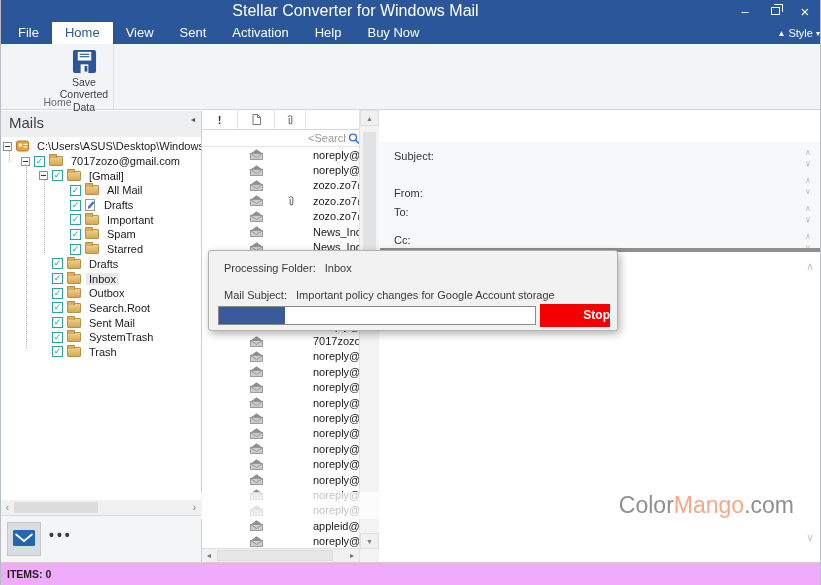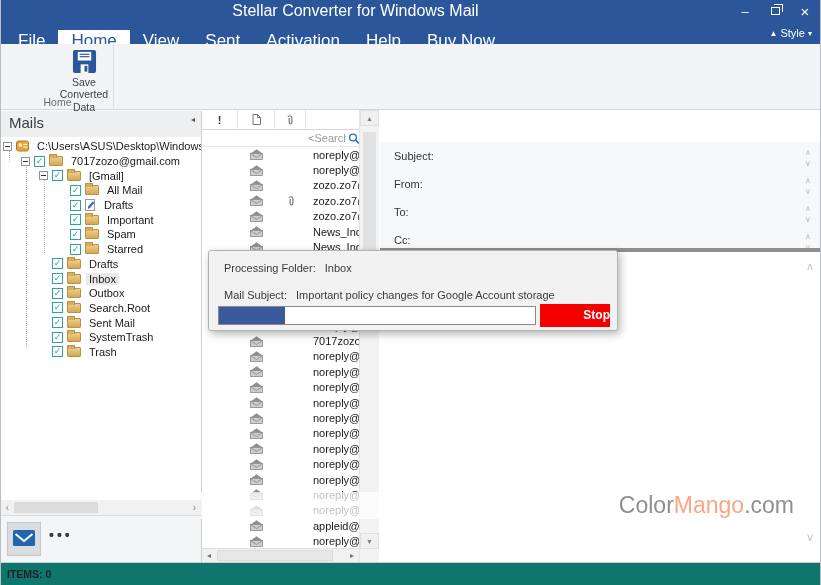--- a/index.html
+++ b/index.html
@@ -10,24 +10,24 @@
   
   #titlebar { position:absolute; left:0; top:0; width:100%; height:22px; background:var(--accent,#2b579a); }
   #title { position:absolute; left:0; right:110px; top:0; height:22px; line-height:22px; text-align:center; color:#fff; font-size:16px; }
   .winbtns { position:absolute; right:0; top:0; height:22px; display:flex; }
   .winbtn { width:30px; height:22px; display:flex; align-items:center; justify-content:center; color:#fff; font-size:13px; cursor:default; }
   #restore-box { width:9px; height:8px; border:1px solid #fff; position:relative; background:var(--accent,#2b579a); }
   #restore-box::before { content:""; position:absolute; left:2px; top:-4px; width:8px; height:7px; border:1px solid #fff; border-bottom:none; border-left:none; }
 
   
   #menubar { position:absolute; left:0; top:22px; width:100%; height:22px; background:var(--accent,#2b579a); display:flex; align-items:stretch; }
-  .mtab { padding:0 13px; line-height:22px; color:#fff; font-size:17px; cursor:default;margin-top:8px; }
+  .mtab { padding:0 13px; line-height:22px; color:#fff; font-size:13px; cursor:default; }
   .mtab:first-child { margin-left:4px; }
   .mtab.active { background:#fff; color:var(--accent,#2b579a); }
-  #style-ctl { position:absolute; right:8px; top:22px; height:22px; line-height:22px; color:#fff; font-size:11px; }
+  #style-ctl { position:absolute; right:0; top:22px; height:22px; line-height:22px; color:#fff; font-size:11px; }
   #style-ctl .tri { font-size:8px; position:relative; top:-1px; }
 
   
   #ribbon { position:absolute; left:0; top:44px; width:100%; height:66px; background:#f3f4f6; border-bottom:1px solid #d6d6d6; }
   #ribbon-group { position:absolute; left:0; top:0; width:113px; height:66px; border-right:1px solid #e0e0e0; }
   .rbtn { position:absolute; top:3px; height:50px; text-align:center; cursor:default; }
   .rbtn .ric { height:27px; display:flex; align-items:flex-end; justify-content:center; }
   .rbtn .rlabel { font-size:10.5px; line-height:1.18; color:#3f3f3f; margin-top:2px; }
   #rbtn-0 { left:4px; width:48px; }
   #rbtn-1 { left:54px; width:58px; }
@@ -108,21 +108,21 @@
   .dval { margin-left:6px; }
   #progress-track { position:absolute; left:9px; top:55px; width:318px; height:19px; background:#fff; border:1px solid #8a8a8a; }
   #progress-fill { height:100%; background:var(--pfill,#3a5a9c); }
   #stop-btn { position:absolute; left:331px; top:53px; width:70px; height:23px; background:var(--stopred,#f40000); color:#fff; font-size:12px; font-weight:bold; text-align:right; line-height:23px; cursor:default; }
 
   
   #watermark { position:absolute; left:200px; top:492px; width:621px; height:27px; background:rgba(255,255,255,0.72); z-index:40; text-align:right; padding-right:28px; font-size:23px; line-height:27px; color:#8f8f8f; }
   #watermark .orange { color:var(--wmorange,#f5a988); }
 
   
-  #statusbar { position:absolute; left:0; top:562px; width:100%; height:23px; background:#0f766e; border-top:1px solid #cfcfcf; }
+  #statusbar { position:absolute; left:0; top:562px; width:100%; height:23px; background:#f0abfc; border-top:1px solid #cfcfcf; }
   #items-text { position:absolute; left:6px; top:5px; font-size:10.5px; font-weight:bold; color:#1f1f1f; }
 </style>
 </head>
 <body>
 
 <div id="app">
 
   <div id="titlebar">
     <div id="title">Stellar Converter for Windows Mail</div>
     <div class="winbtns">
@@ -638,21 +638,21 @@
       <div id="lh2-thumb"></div>
       <div class="la" style="right:0;">▸</div>
     </div>
   </div>
 
   <div id="preview-panel">
     <div id="preview-fields">
         <div class="pfield" style="top: 8px;">Subject:</div>
         <div class="pspin" style="top: 6px;">∧</div>
         <div class="pspin" style="top: 17px;">∨</div>
-        <div class="pfield" style="top: 36px;">From:</div>
+        <div class="pfield" style="top: 45px;">From:</div>
         <div class="pspin" style="top: 34px;">∧</div>
         <div class="pspin" style="top: 45px;">∨</div>
         <div class="pfield" style="top: 64px;">To:</div>
         <div class="pspin" style="top: 62px;">∧</div>
         <div class="pspin" style="top: 73px;">∨</div>
         <div class="pfield" style="top: 92px;">Cc:</div>
         <div class="pspin" style="top: 90px;">∧</div>
         <div class="pspin" style="top: 101px;">∨</div>
       </div>
     <div id="preview-divider"></div>

